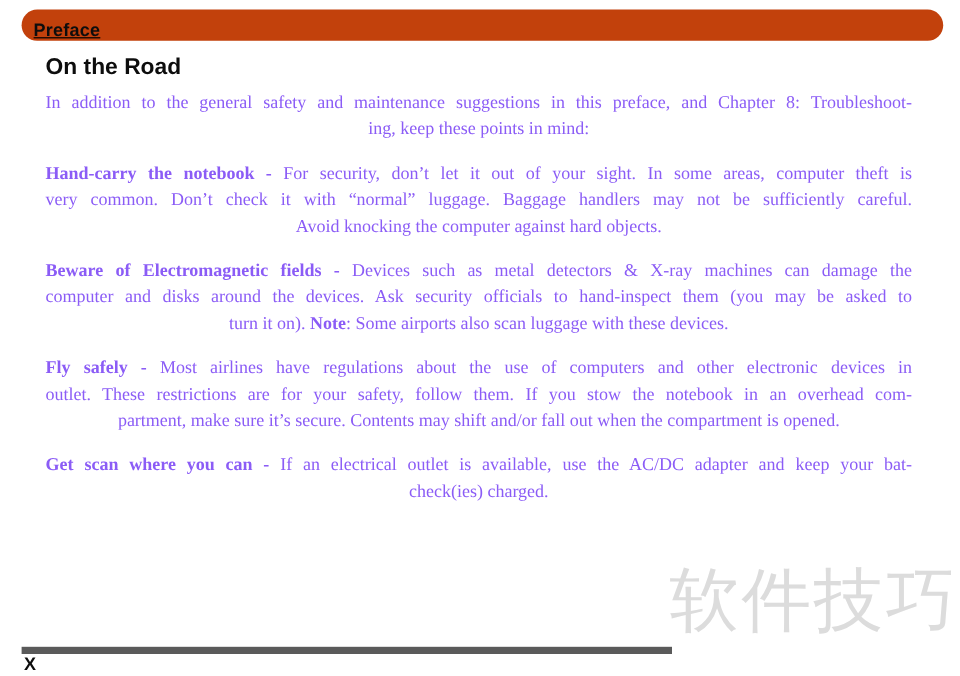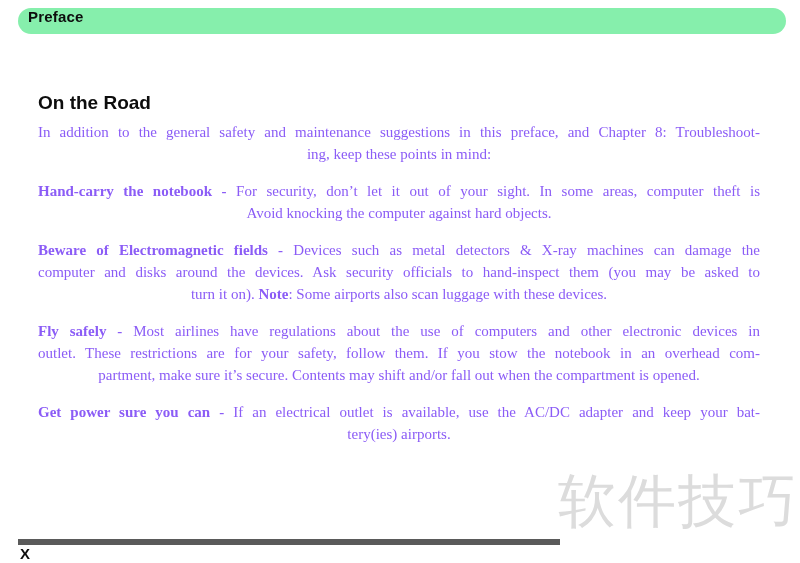--- a/index.html
+++ b/index.html
@@ -10,41 +10,41 @@
     background: #ffffff;
     overflow: hidden;
     font-family: "Liberation Serif", serif;
   }
   .header-bar {
     position: absolute;
     left: 18px;
     top: 8px;
     width: 768px;
     height: 26px;
-    background: #86efac;
+    background: #c2410c;
     border-radius: 13px;
     display: flex;
-    align-items: flex-start;
+    align-items: flex-end;
     z-index: 2;
+    text-decoration: underline;
   }
   .header-title {
     font-family: "Liberation Sans", sans-serif;
     font-weight: bold;
     font-size: 15px;
     color: #0d0d0d;
     padding-left: 10px;
     letter-spacing: 0.2px;
   }
   .content {
     position: absolute;
     left: 38px;
     top: 46px;
     width: 722px;
     z-index: 2;
-    margin-top: 46px;
   }
   .section-title {
     font-family: "Liberation Sans", sans-serif;
     font-size: 19px;
     font-weight: bold;
     color: #0d0d0d;
     margin: 0 0 7px 0;
     line-height: 22px;
   }
   .paragraphs {
@@ -100,35 +100,36 @@
 
   <div class="content">
     <h2 class="section-title">On the Road</h2>
     <div class="paragraphs">
         <div class="para">
           <div class="line j"><span>In addition to the general safety and maintenance suggestions in this preface, and Chapter 8: Troubleshoot-</span></div>
           <div class="line"><span>ing, keep these points in mind:</span></div>
         </div>
         <div class="para">
           <div class="line j"><span class="b">Hand-carry the notebook -</span><span> For security, don’t let it out of your sight. In some areas, computer theft is</span></div>
+          <div class="line j"><span>very common. Don’t check it with “normal” luggage. Baggage handlers may not be sufficiently careful.</span></div>
           <div class="line"><span>Avoid knocking the computer against hard objects.</span></div>
         </div>
         <div class="para">
           <div class="line j"><span class="b">Beware of Electromagnetic fields -</span><span> Devices such as metal detectors &amp; X-ray machines can damage the</span></div>
           <div class="line j"><span>computer and disks around the devices. Ask security officials to hand-inspect them (you may be asked to</span></div>
           <div class="line"><span>turn it on). </span><span class="b">Note</span><span>: Some airports also scan luggage with these devices.</span></div>
         </div>
         <div class="para">
           <div class="line j"><span class="b">Fly safely -</span><span> Most airlines have regulations about the use of computers and other electronic devices in</span></div>
           <div class="line j"><span>outlet. These restrictions are for your safety, follow them. If you stow the notebook in an overhead com-</span></div>
           <div class="line"><span>partment, make sure it’s secure. Contents may shift and/or fall out when the compartment is opened.</span></div>
         </div>
         <div class="para">
-          <div class="line j"><span class="b">Get power sure you can -</span><span> If an electrical outlet is available, use the AC/DC adapter and keep your bat-</span></div>
-          <div class="line"><span>tery(ies) airports.</span></div>
+          <div class="line j"><span class="b">Get scan where you can -</span><span> If an electrical outlet is available, use the AC/DC adapter and keep your bat-</span></div>
+          <div class="line"><span>check(ies) charged.</span></div>
         </div>
       </div>
   </div>
 
   <div class="watermark">软件技巧</div>
 
   <div class="footer-rule"></div>
   <div class="page-number">X</div>
 </div>
 

